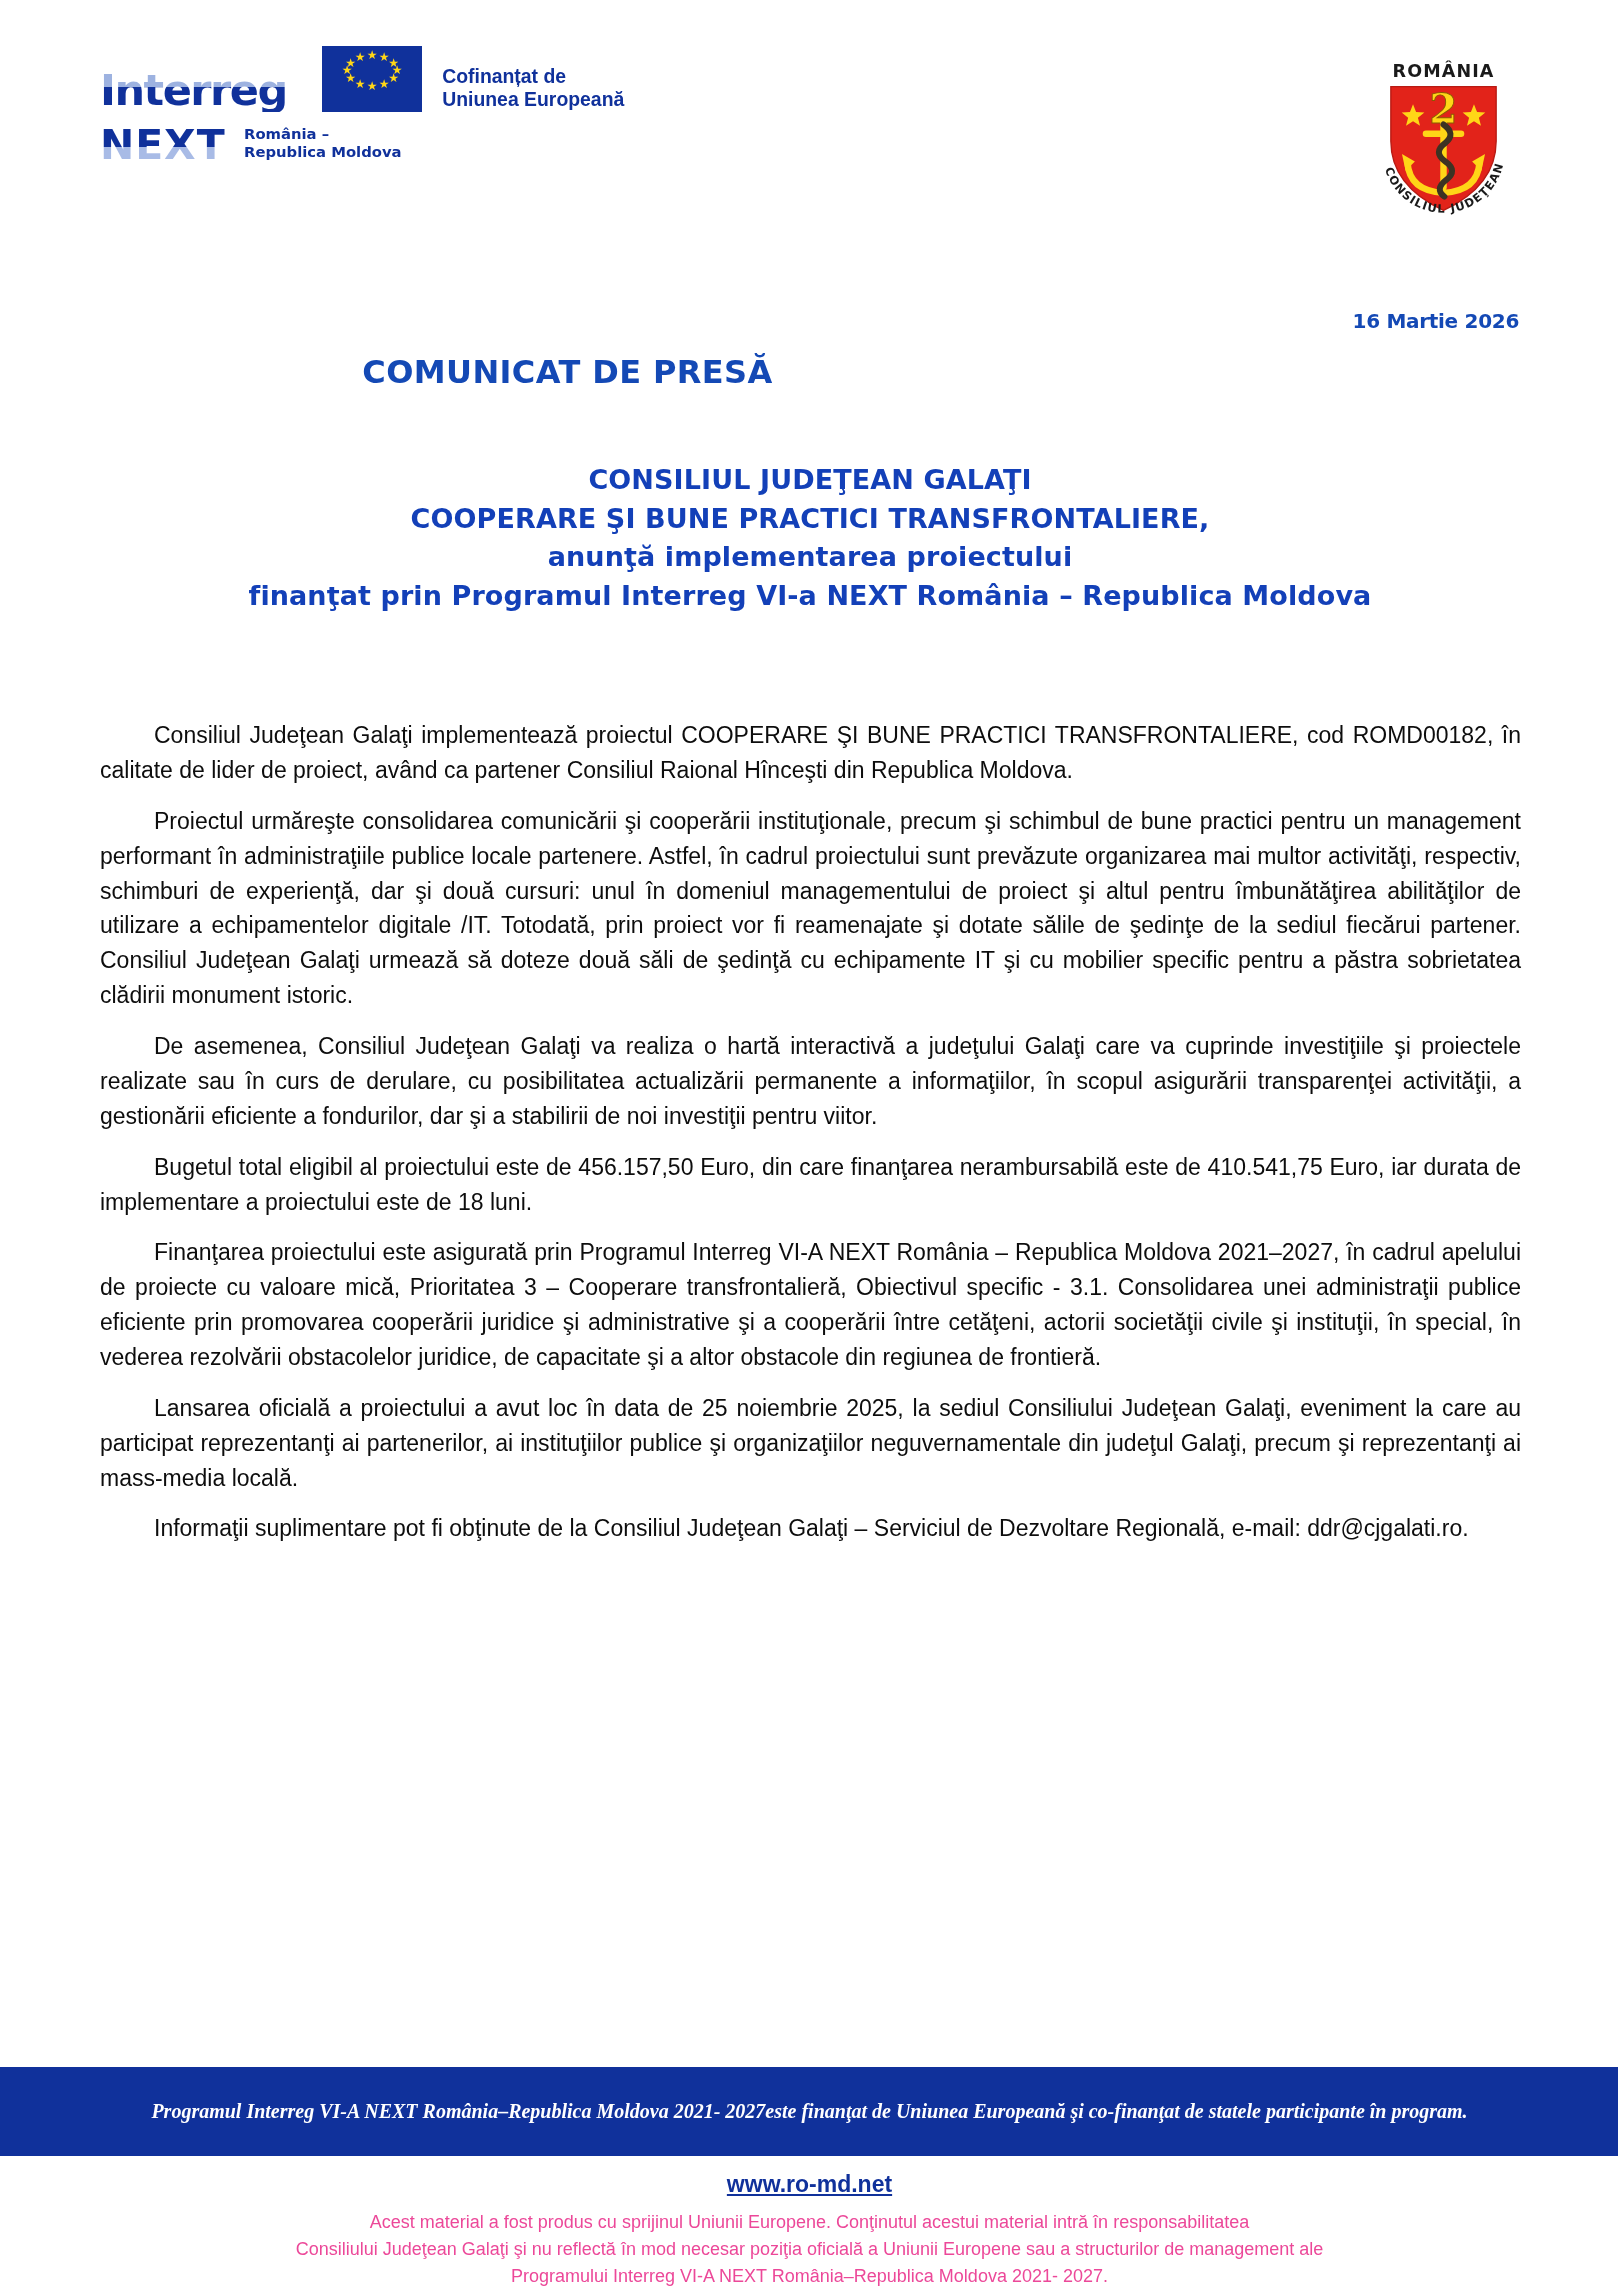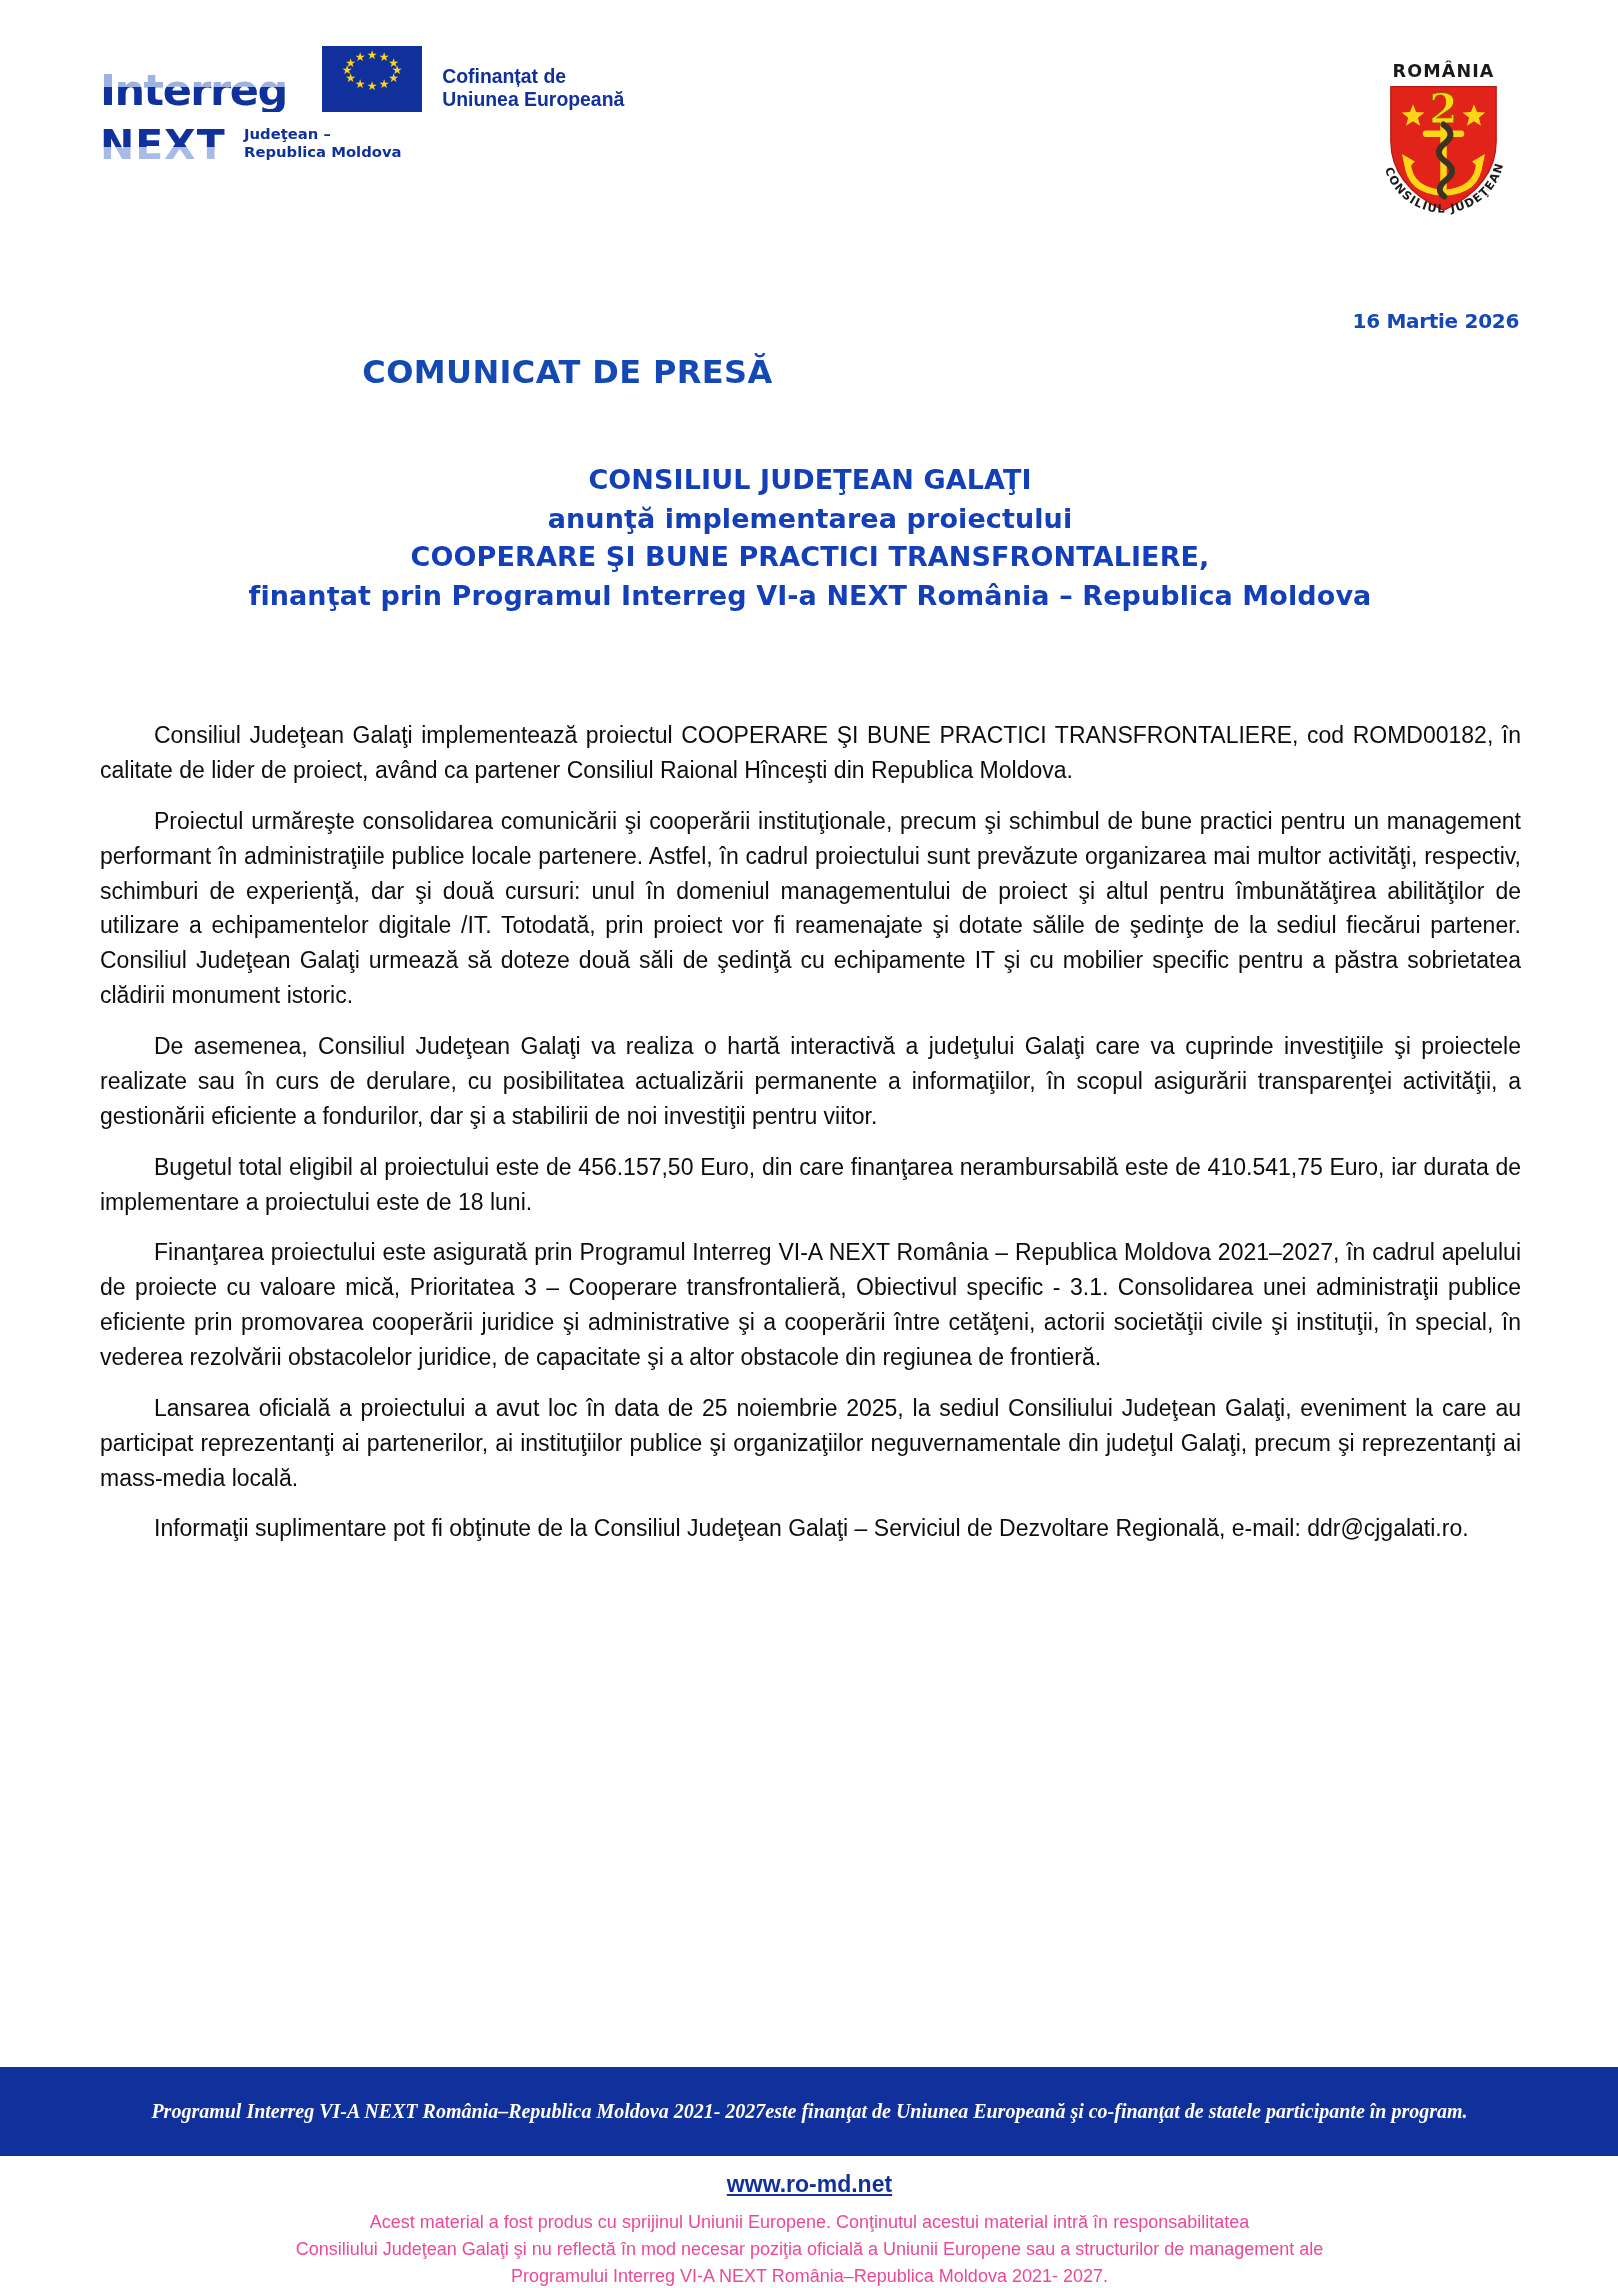--- a/index.html
+++ b/index.html
@@ -234,21 +234,21 @@
         <span class="star" style="left:28.5%;top:25%;">★</span>
         <span class="star" style="left:38%;  top:17%;">★</span>
       </span>
 
       <span class="eu-text">Cofinanțat de
 Uniunea Europeană</span>
     </div>
 
     <div class="logo-row-2">
       <span class="next-wordmark">NEXT</span>
-      <span class="next-sub">Judeţean –
+      <span class="next-sub">România –
 Republica Moldova</span>
     </div>
   </div>
 
   <div class="coat">
     <svg viewBox="0 0 170 175" width="157" height="162" xmlns="http://www.w3.org/2000/svg">
       <defs>
         <path id="arcTop" d="M 20,115 A 66,66 0 0 0 150,115"></path>
       </defs>
 
@@ -281,22 +281,22 @@
     </svg>
   </div>
 </div>
 
 <div class="date-line">16 Martie 2026</div>
 
 <div class="main-title">COMUNICAT DE PRESĂ</div>
 
 <div class="subtitle-block">
   <span class="ln">CONSILIUL JUDEŢEAN GALAŢI</span>
+  <span class="ln">COOPERARE ŞI BUNE PRACTICI TRANSFRONTALIERE,</span>
   <span class="ln">anunţă implementarea proiectului</span>
-  <span class="ln">COOPERARE ŞI BUNE PRACTICI TRANSFRONTALIERE,</span>
   <span class="ln">finanţat prin Programul Interreg VI-a NEXT România – Republica Moldova</span>
 </div>
 
 <div class="body-text">
   <p>Consiliul Judeţean Galaţi implementează proiectul COOPERARE ŞI BUNE PRACTICI TRANSFRONTALIERE, cod ROMD00182, în calitate de lider de proiect, având ca partener Consiliul Raional Hînceşti din Republica Moldova.</p>
   <p>Proiectul urmăreşte consolidarea comunicării şi cooperării instituţionale, precum şi schimbul de bune practici pentru un management performant în administraţiile publice locale partenere. Astfel, în cadrul proiectului sunt prevăzute organizarea mai multor activităţi, respectiv, schimburi de experienţă, dar şi două cursuri: unul în domeniul managementului de proiect şi altul pentru îmbunătăţirea abilităţilor de utilizare a echipamentelor digitale /IT. Totodată, prin proiect vor fi reamenajate şi dotate sălile de şedinţe de la sediul fiecărui partener. Consiliul Judeţean Galaţi urmează să doteze două săli de şedinţă cu echipamente IT şi cu mobilier specific pentru a păstra sobrietatea clădirii monument istoric.</p>
   <p>De asemenea, Consiliul Judeţean Galaţi va realiza o hartă interactivă a judeţului Galaţi care va cuprinde investiţiile şi proiectele realizate sau în curs de derulare, cu posibilitatea actualizării permanente a informaţiilor, în scopul asigurării transparenţei activităţii, a gestionării eficiente a fondurilor, dar şi a stabilirii de noi investiţii pentru viitor.</p>
   <p>Bugetul total eligibil al proiectului este de 456.157,50 Euro, din care finanţarea nerambursabilă este de 410.541,75 Euro, iar durata de implementare a proiectului este de 18 luni.</p>
   <p>Finanţarea proiectului este asigurată prin Programul Interreg VI-A NEXT România – Republica Moldova 2021–2027, în cadrul apelului de proiecte cu valoare mică, Prioritatea 3 – Cooperare transfrontalieră, Obiectivul specific - 3.1. Consolidarea unei administraţii publice eficiente prin promovarea cooperării juridice şi administrative şi a cooperării între cetăţeni, actorii societăţii civile şi instituţii, în special, în vederea rezolvării obstacolelor juridice, de capacitate şi a altor obstacole din regiunea de frontieră.</p>
   <p>Lansarea oficială a proiectului a avut loc în data de 25 noiembrie 2025, la sediul Consiliului Judeţean Galaţi, eveniment la care au participat reprezentanţi ai partenerilor, ai instituţiilor publice şi organizaţiilor neguvernamentale din judeţul Galaţi, precum şi reprezentanţi ai mass-media locală.</p>

